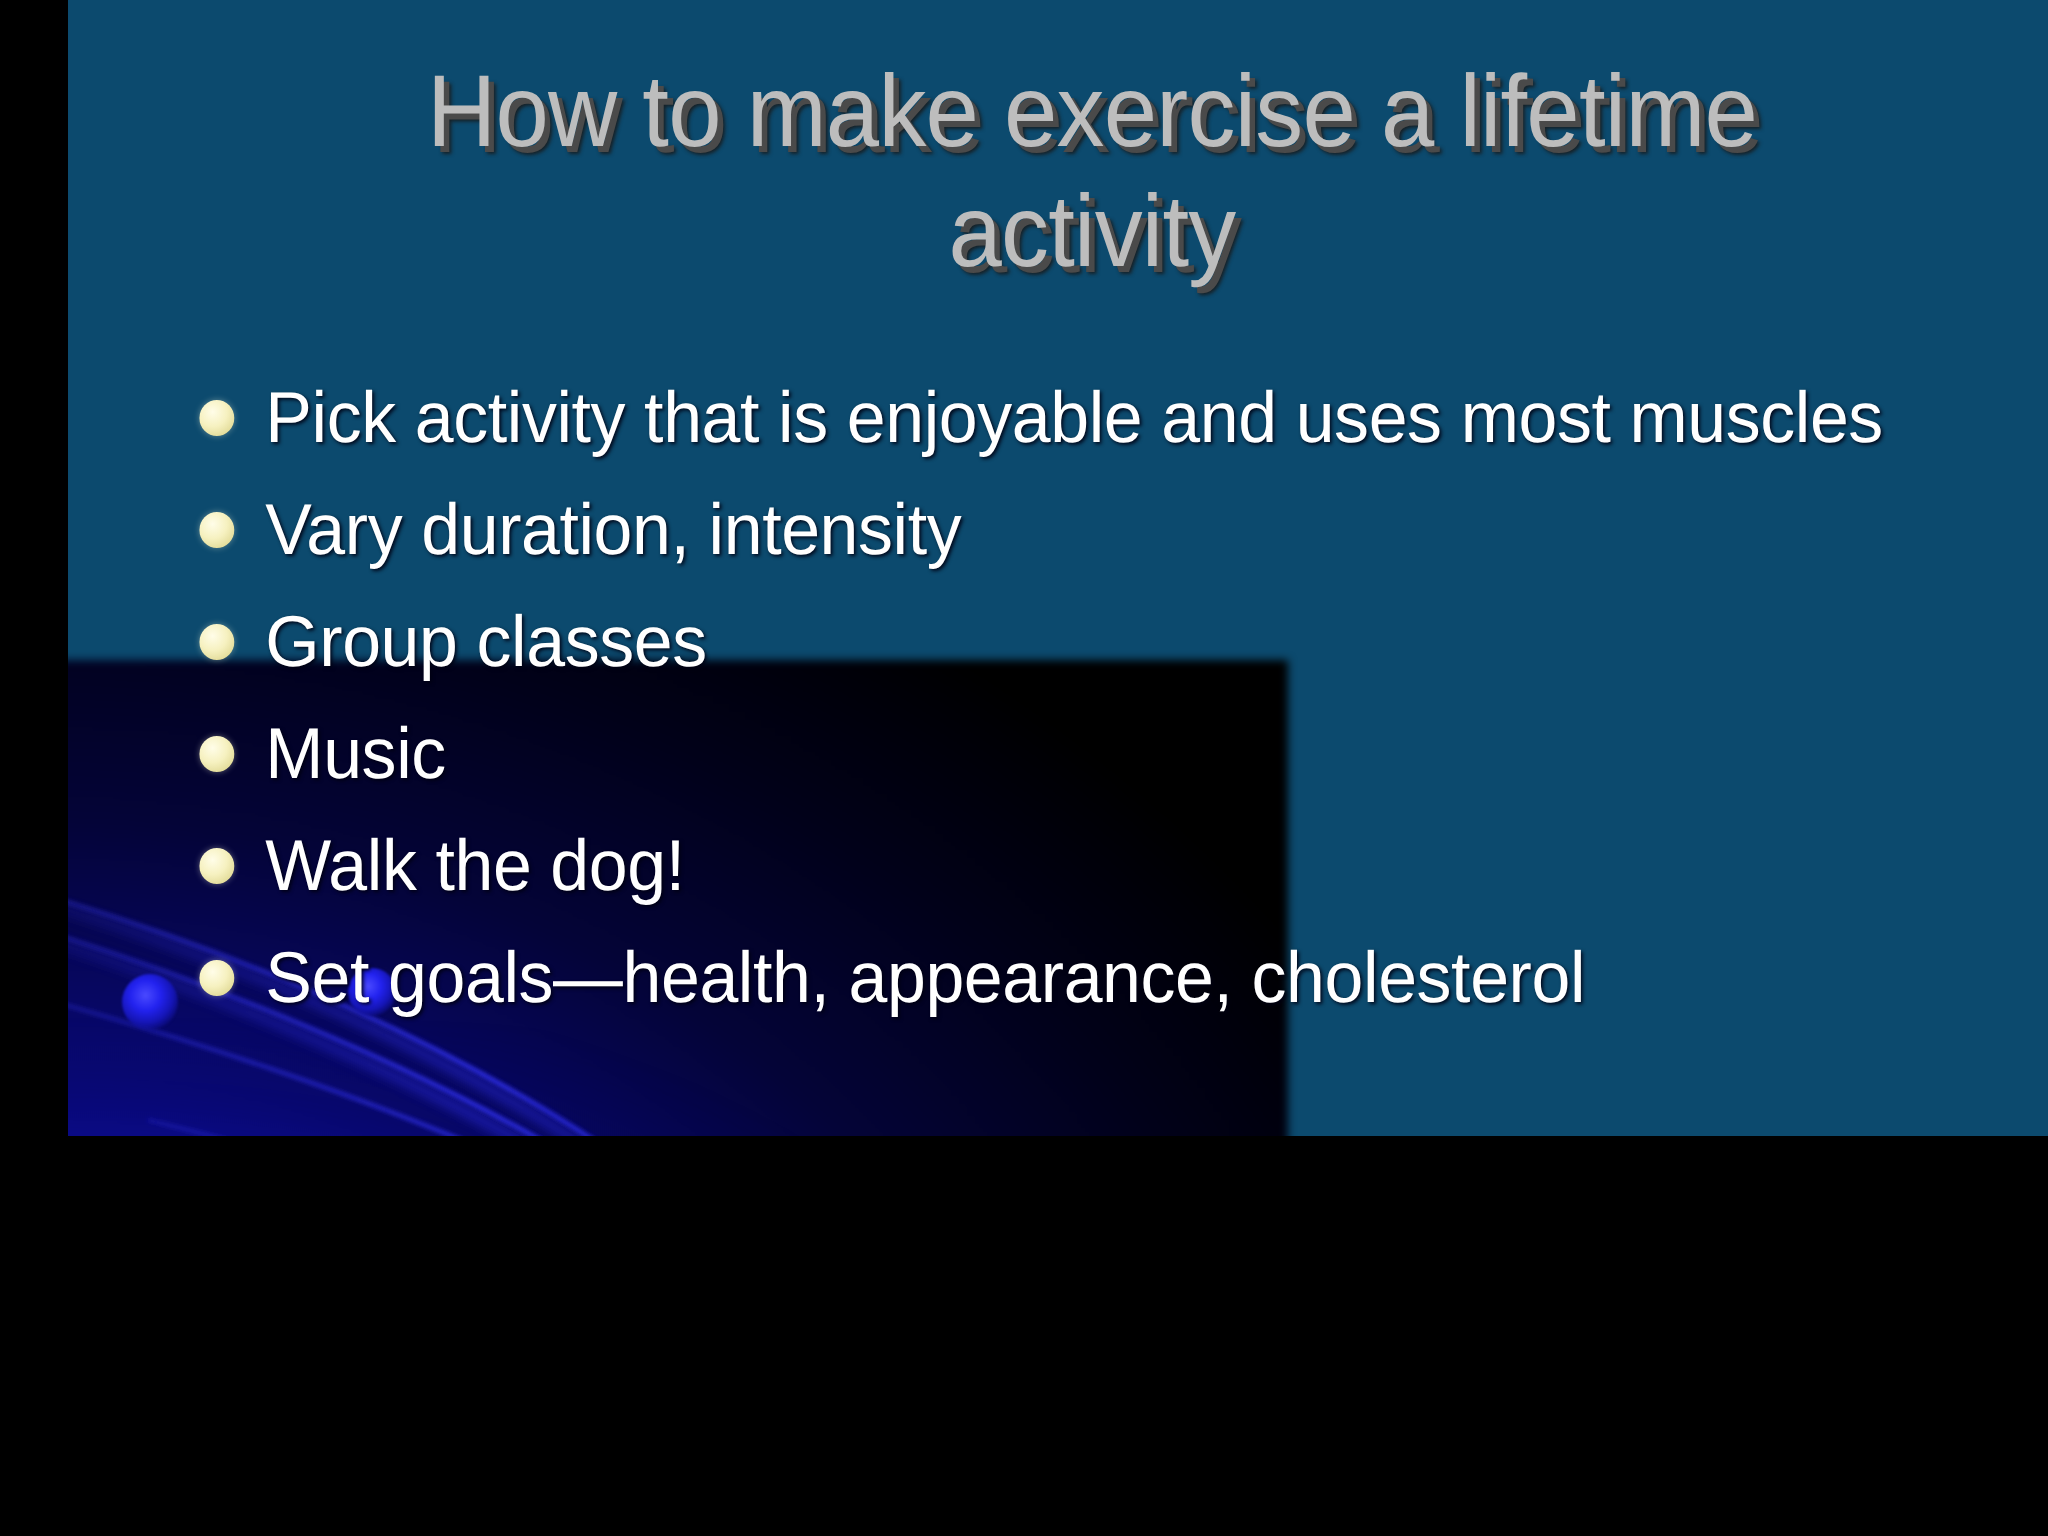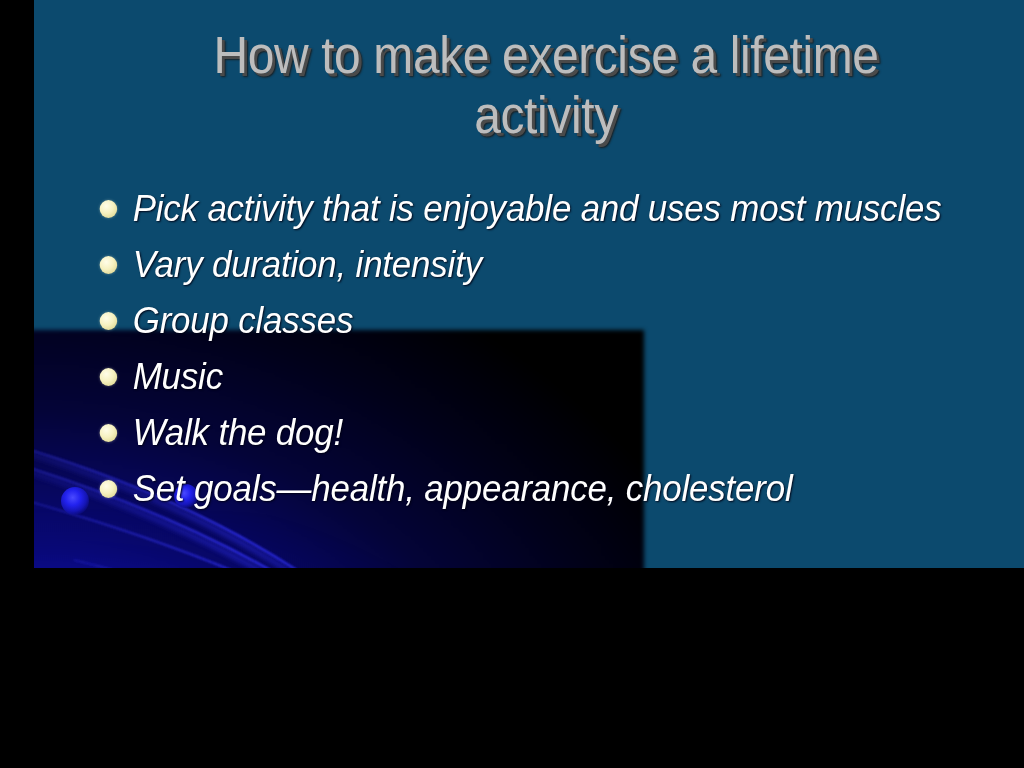--- a/index.html
+++ b/index.html
@@ -95,21 +95,20 @@
 
   
   .body-list {
     position: absolute;
     left: 56px;
     top: 186px;
     width: 880px;
     margin: 0;
     padding: 0;
     list-style: none;
-    font-style: italic;
   }
 
   .bullet-row {
     position: relative;
     padding-left: 44px;
     margin-bottom: 11px;
     color: #ffffff;
     font-size: 36px;
     line-height: 45px;
     letter-spacing: -0.2px;

